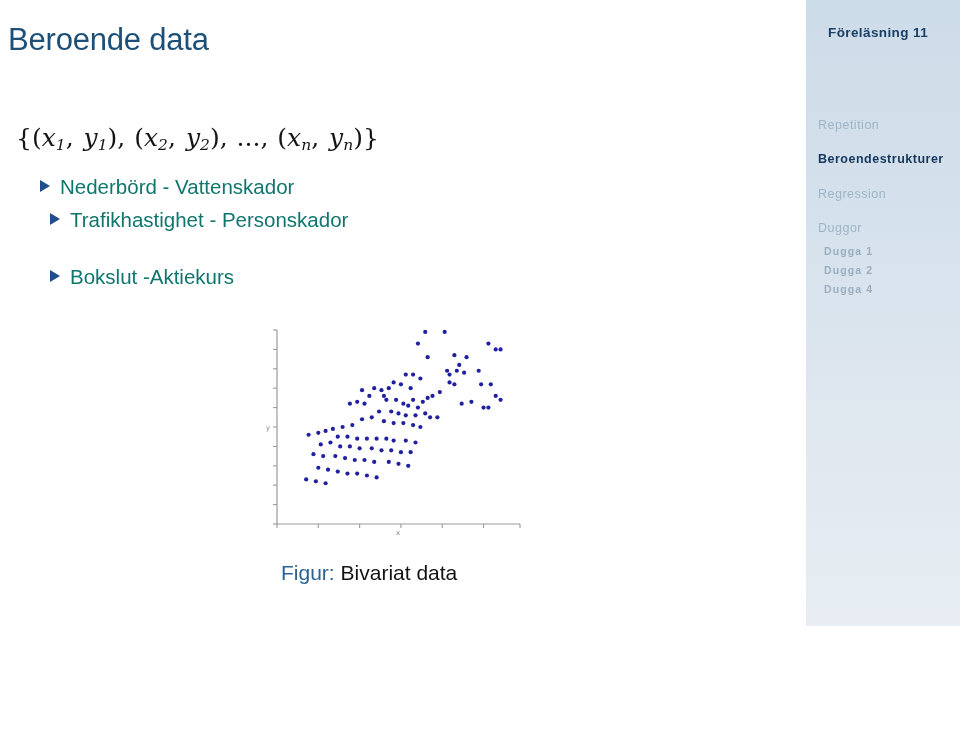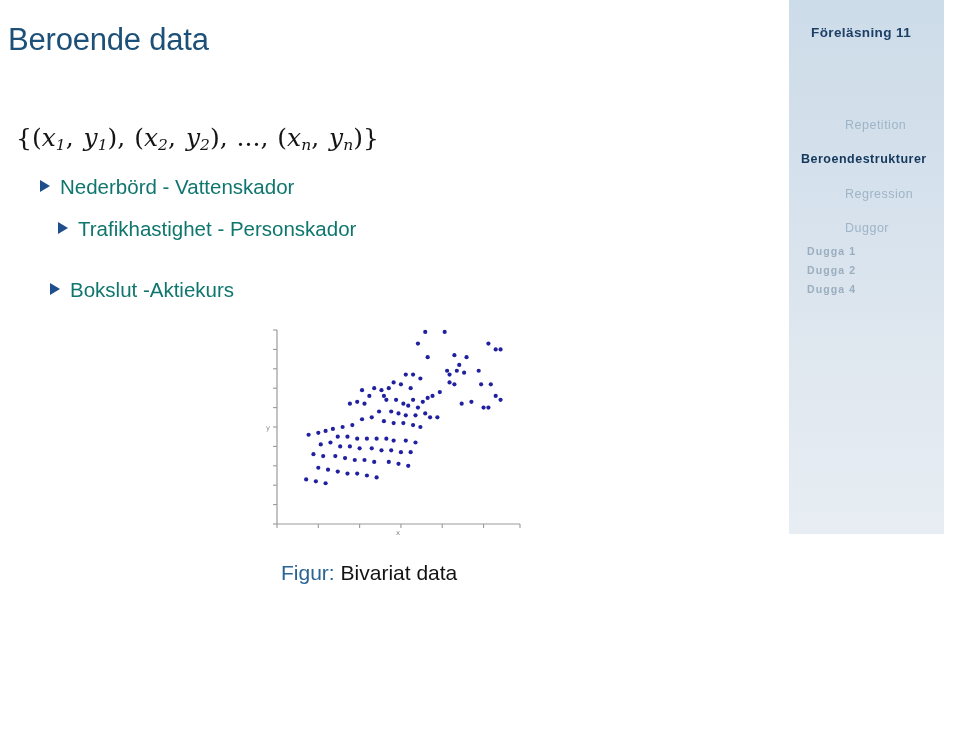--- a/index.html
+++ b/index.html
@@ -19,22 +19,22 @@
   #slide {
     position: absolute;
     left: 0; top: 0;
     width: 960px; height: 735px;
     background: #ffffff;
   }
 
   
   #sidebar {
     position: absolute;
-    left: 789px; top: 0;
-    width: 155px; height: 534px;
+    left: 806px; top: 0;
+    width: 155px; height: 626px;
     background: linear-gradient(to bottom, #cddce9 0%, #d5e1ec 35%, #dfe7ef 65%, #e7edf3 100%);
     overflow: hidden;
   }
   #sidebar-title {
     position: absolute;
     left: 22px; top: 25px;
     font-size: 13.5px;
     font-weight: bold;
     color: #1c3f66;
     letter-spacing: 0.4px;
@@ -43,21 +43,20 @@
   .nav-section {
     position: absolute;
     left: 12px;
     font-size: 12.5px;
     letter-spacing: 0.5px;
     white-space: nowrap;
   }
   .nav-section.inactive {
     color: #9fb4c6;
     font-weight: normal;
-    margin-left: 44px;
   }
   .nav-section.active {
     color: #14375c;
     font-weight: bold;
   }
   .nav-sub {
     position: absolute;
     left: 18px;
     font-size: 10.5px;
     font-weight: bold;
@@ -164,25 +163,25 @@
   <div id="page-title">Beroende data</div>
 
   <div id="math-set">
     <span class="paren">{</span><span class="paren">(</span><span>x</span><sub>1</sub><span class="comma">, </span><span>y</span><sub>1</sub><span class="paren">)</span><span class="comma">,</span>&nbsp;<span class="paren">(</span><span>x</span><sub>2</sub><span class="comma">, </span><span>y</span><sub>2</sub><span class="paren">)</span><span class="comma">,</span>&nbsp;<span class="paren">...</span><span class="comma">,</span>&nbsp;<span class="paren">(</span><span>x</span><sub>n</sub><span class="comma">, </span><span>y</span><sub>n</sub><span class="paren">)</span><span class="paren">}</span>
   </div>
 
   <div class="bullet-row" style="left:40px; top:175px;">
     <span class="tri"></span><span>Nederbörd - Vattenskador</span>
   </div>
 
-  <div class="bullet-row" style="left:50px; top:217px;margin-left:8px;">
+  <div class="bullet-row" style="left:50px; top:208px;">
     <span class="tri"></span><span>Trafikhastighet - Personskador</span>
   </div>
 
-  <div class="bullet-row" style="left:50px; top:278px;">
+  <div class="bullet-row" style="left:50px; top:265px;">
     <span class="tri"></span><span>Bokslut -Aktiekurs</span>
   </div>
 
   <div id="figure-wrap">
     <svg id="scatter-svg" width="268" height="225" viewBox="0 0 268 225">
       <g id="axes">
         <line x1="15" y1="12" x2="15" y2="206" stroke="#9a9a9a" stroke-width="1.2"></line>
         <line x1="15" y1="206" x2="258" y2="206" stroke="#9a9a9a" stroke-width="1.2"></line>
         <g id="y-ticks">
             <line x1="11" x2="15" y1="206" y2="206" stroke="#9a9a9a" stroke-width="1.1"></line>

